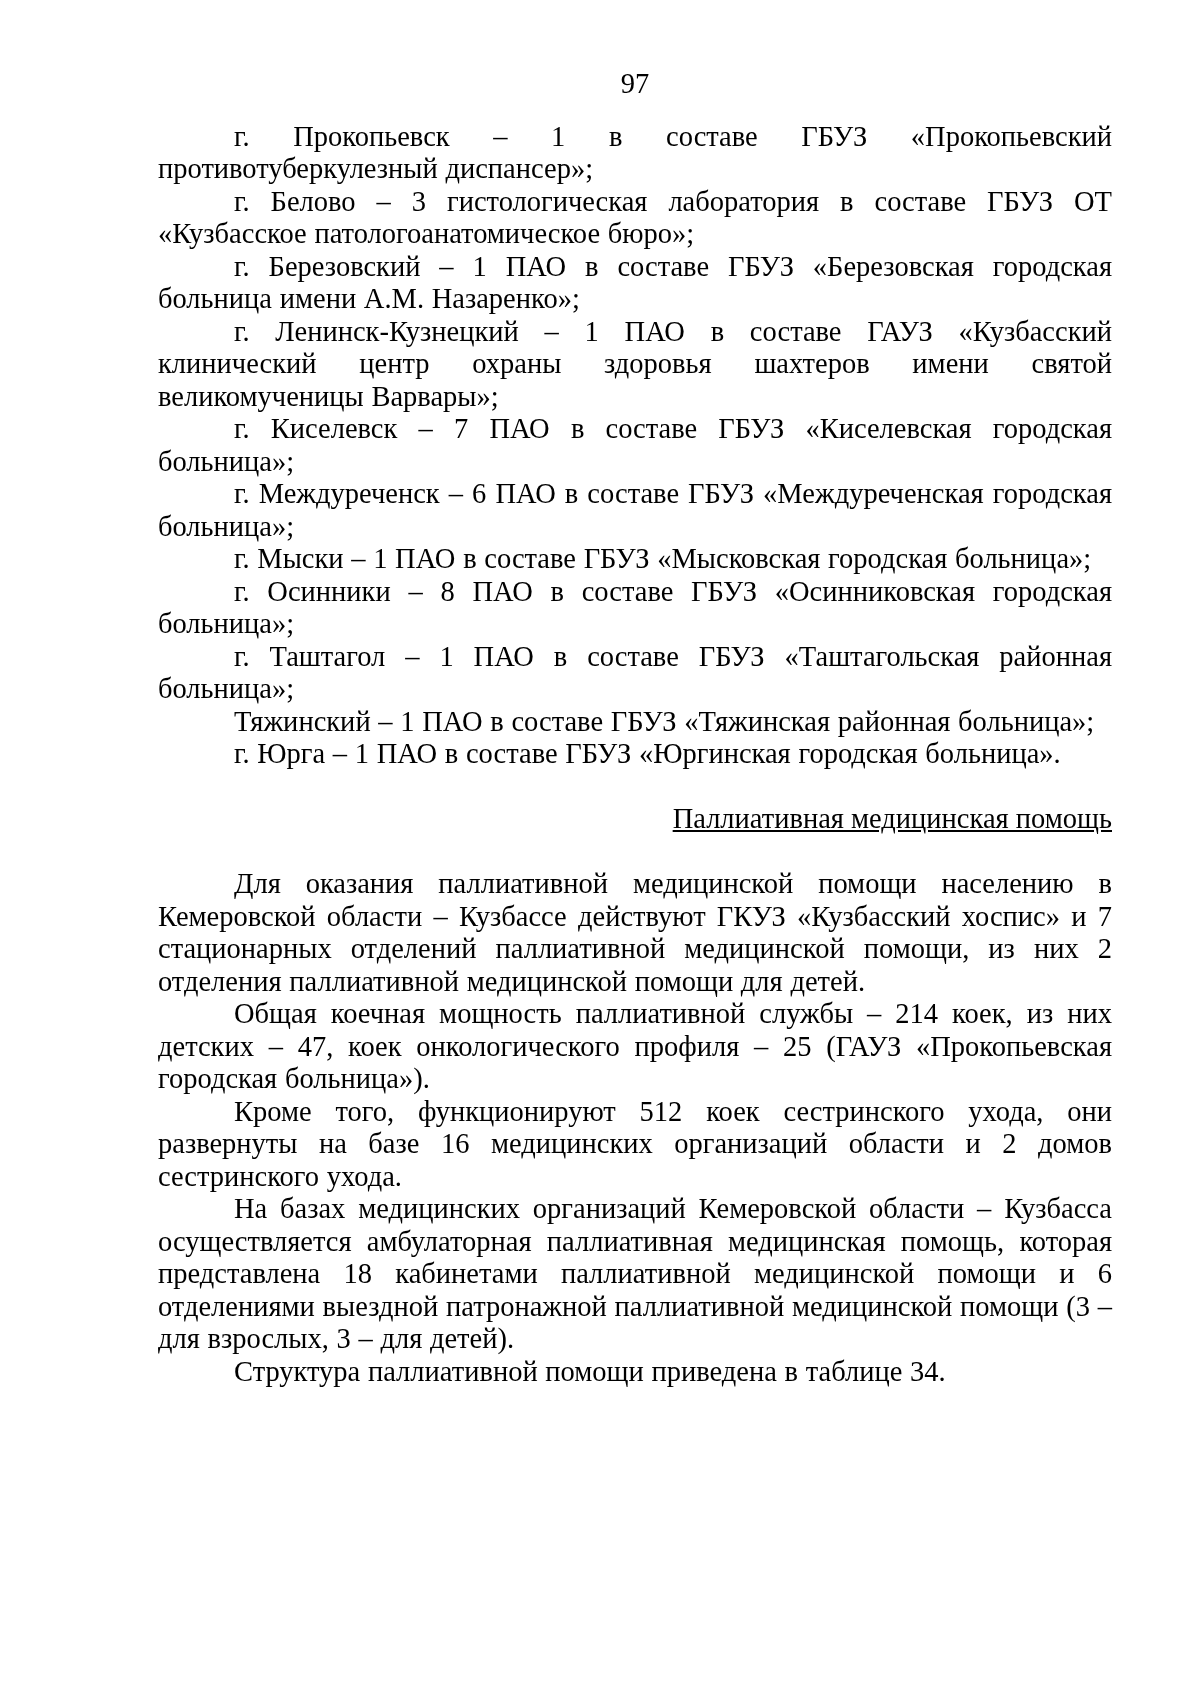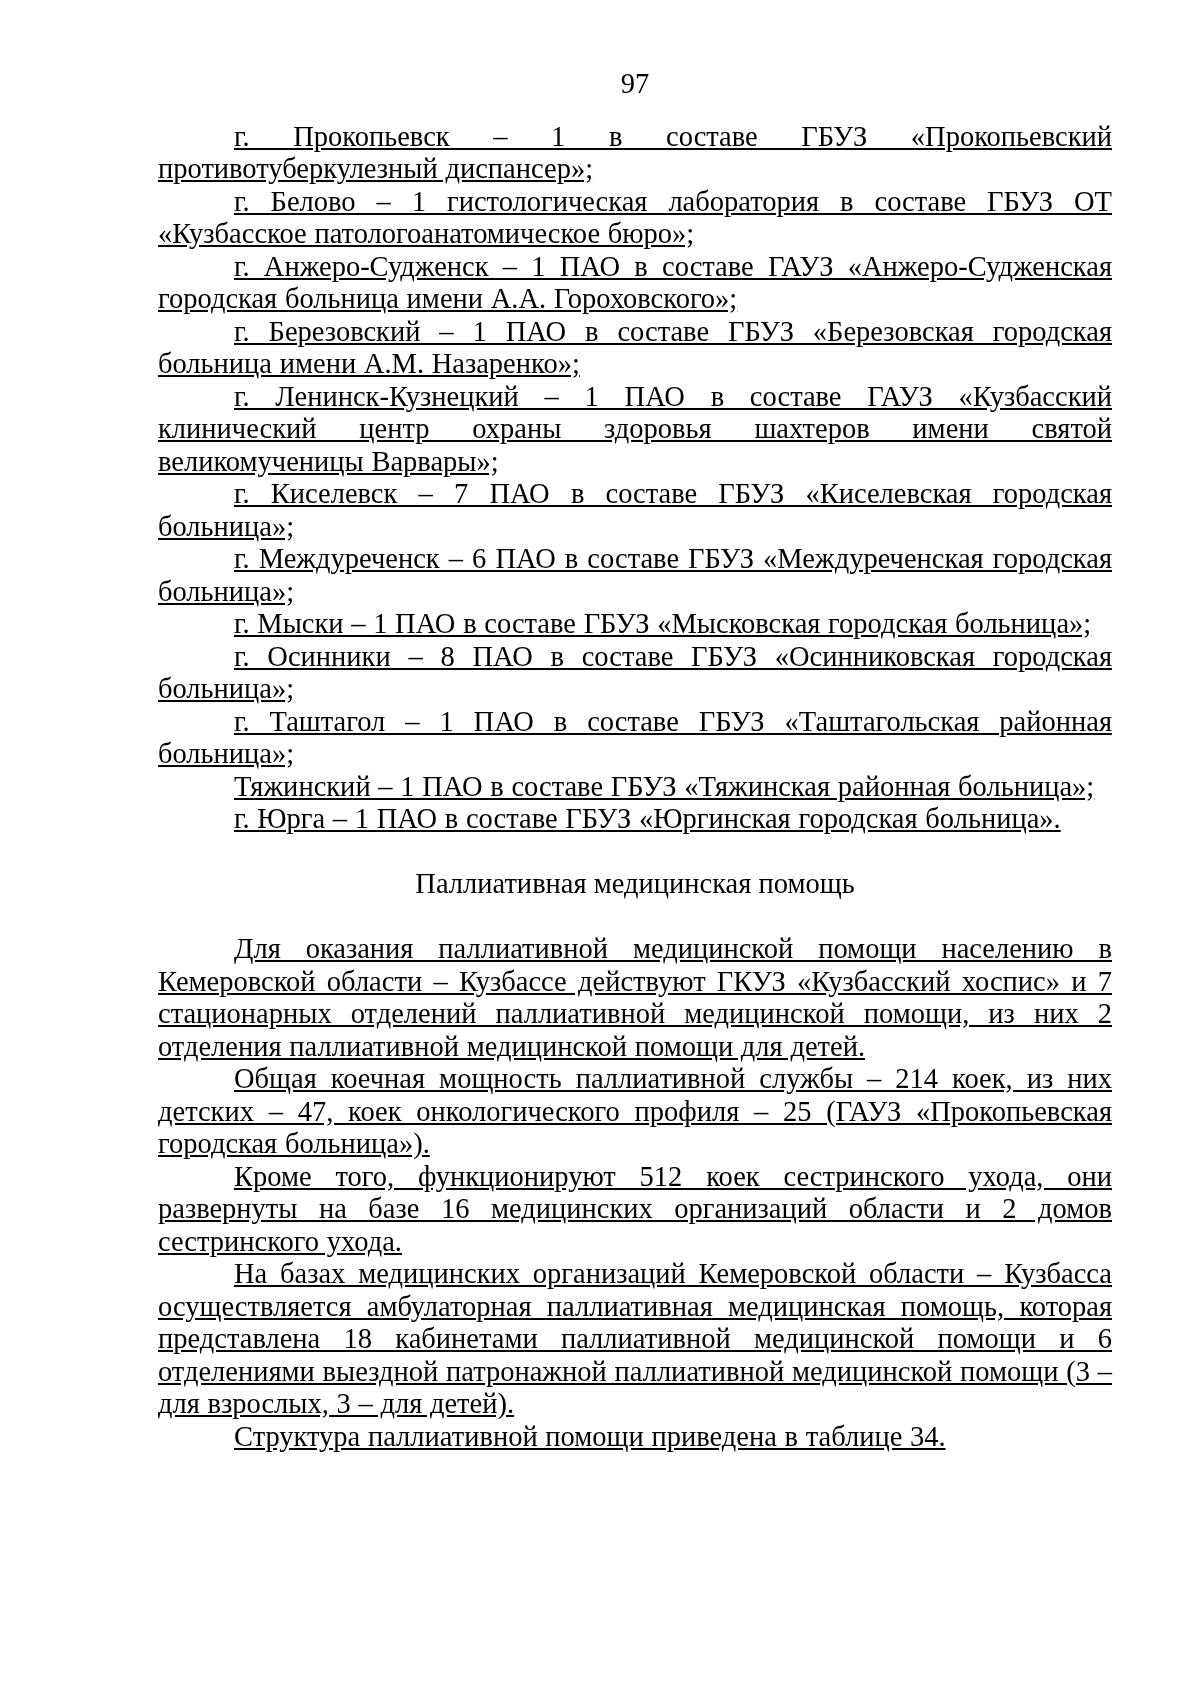--- a/index.html
+++ b/index.html
@@ -27,41 +27,40 @@
   .page-number {
     text-align: center;
     margin: 0 0 20px 0;
   }
   p.para {
     margin: 0;
     padding: 0;
     text-align: justify;
     text-indent: 76px;
     word-spacing: 0.02em;
-    text-decoration: underline;
   }
   h2.section-heading {
     margin: 32.5px 0 32.5px 0;
     padding: 0;
     font-size: 28.5px;
     line-height: 32.5px;
     font-weight: normal;
-    text-align: center;
+    text-align: right;
+    text-decoration: underline;
   }
 </style>
 </head>
 <body>
 
 <div class="page">
 
   <div class="page-number">97</div>
 
   <p class="para">г. Прокопьевск – 1 в составе ГБУЗ «Прокопьевский противотуберкулезный диспансер»;</p>
-  <p class="para">г. Белово – 1 гистологическая лаборатория в составе ГБУЗ ОТ «Кузбасское патологоанатомическое бюро»;</p>
-  <p class="para">г. Анжеро-Судженск – 1 ПАО в составе ГАУЗ «Анжеро-Судженская городская больница имени А.А. Гороховского»;</p>
+  <p class="para">г. Белово – 3 гистологическая лаборатория в составе ГБУЗ ОТ «Кузбасское патологоанатомическое бюро»;</p>
   <p class="para">г. Березовский – 1 ПАО в составе ГБУЗ «Березовская городская больница имени А.М. Назаренко»;</p>
   <p class="para">г. Ленинск-Кузнецкий – 1 ПАО в составе ГАУЗ «Кузбасский клинический центр охраны здоровья шахтеров имени святой великомученицы Варвары»;</p>
   <p class="para">г. Киселевск – 7 ПАО в составе ГБУЗ «Киселевская городская больница»;</p>
   <p class="para">г. Междуреченск – 6 ПАО в составе ГБУЗ «Междуреченская городская больница»;</p>
   <p class="para">г. Мыски – 1 ПАО в составе ГБУЗ «Мысковская городская больница»;</p>
   <p class="para">г. Осинники – 8 ПАО в составе ГБУЗ «Осинниковская городская больница»;</p>
   <p class="para">г. Таштагол – 1 ПАО в составе ГБУЗ «Таштагольская районная больница»;</p>
   <p class="para">Тяжинский – 1 ПАО в составе ГБУЗ «Тяжинская районная больница»;</p>
   <p class="para">г. Юрга – 1 ПАО в составе ГБУЗ «Юргинская городская больница».</p>
 

